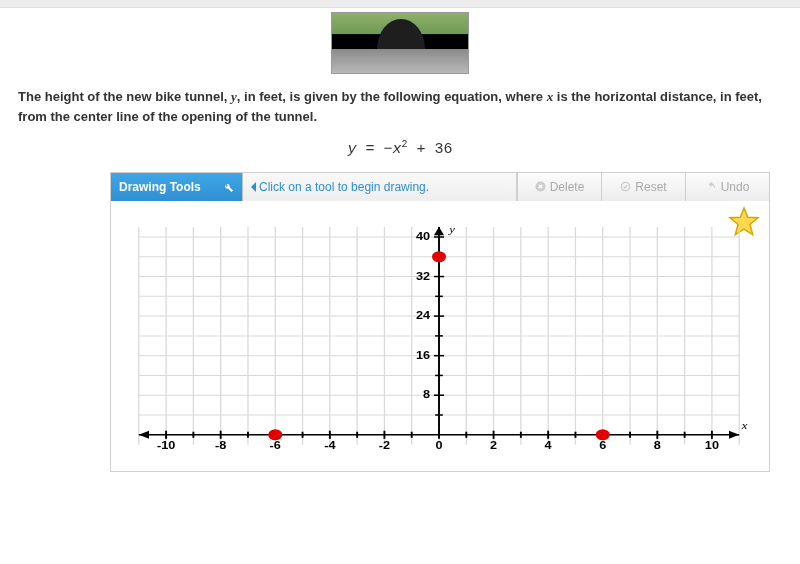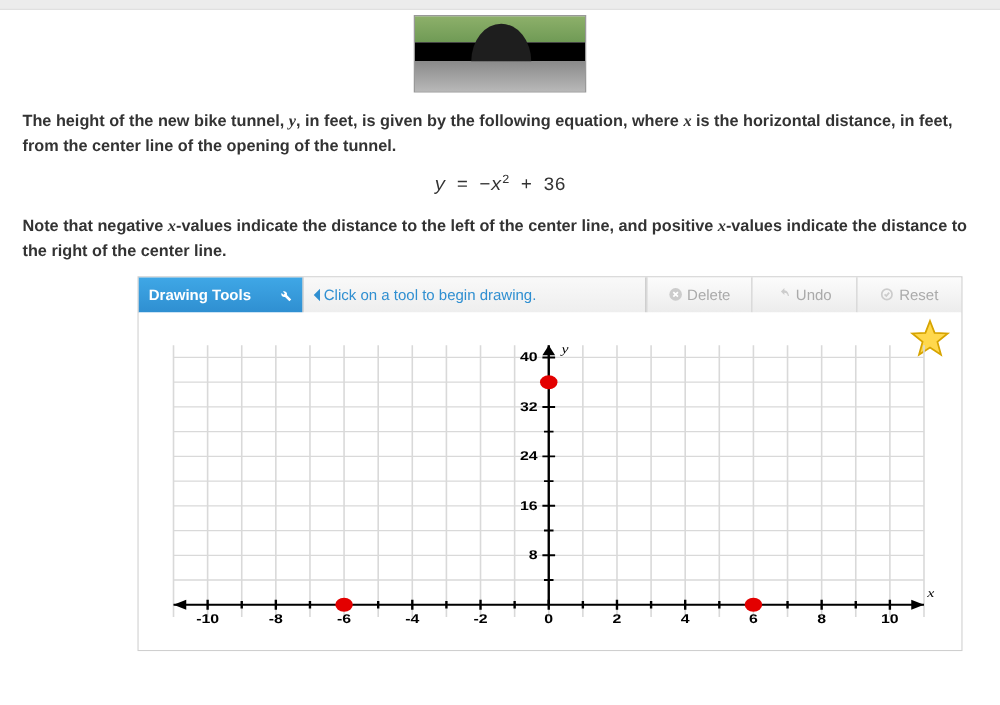--- a/index.html
+++ b/index.html
@@ -142,23 +142,20 @@
   <span class="tunnel-img"></span>
 </div>
 
 <div class="body-text">
   <p>
     <span>The height of the new bike tunnel, </span><em class="var">y</em><span>, in feet, is given by the following equation, where </span><em class="var">x</em><span> is the horizontal distance, in feet, from the center line of the opening of the tunnel.</span>
   </p>
   <div class="equation">
     <span>y</span><span style="font-style:normal"> = </span><span>−x</span><sup>2</sup><span style="font-style:normal"> + 36</span>
   </div>
-  <p>
-    <span>Note that negative </span><em class="var">x</em><span>-values indicate the distance to the left of the center line, and positive </span><em class="var">x</em><span>-values indicate the distance to the right of the center line.</span>
-  </p>
 </div>
 
 <div class="graph-area">
   <div class="toolbar-row">
     <div class="dt-header">
       <span>Drawing Tools</span>
       <svg width="12" height="12" viewBox="0 0 24 24">
           <path d="M22 19l-7-7c.6-1.5.3-3.3-1-4.5C12.5 6 10.3 5.7 8.7 6.5l3 3-2.1 2.1-3-3C5.7 10.3 6 12.5 7.5 14c1.2 1.2 3 1.6 4.5 1l7 7 3-3z"></path>
         </svg>
     </div>
@@ -170,30 +167,30 @@
     </div>
     <div class="tb-btn">
       <svg width="11" height="11" viewBox="0 0 24 24">
           <circle cx="12" cy="12" r="11" fill="#ccc"></circle>
           <path d="M8 8l8 8M16 8l-8 8" stroke="#fff" stroke-width="3"></path>
         </svg>
       <span>Delete</span>
     </div>
     <div class="tb-btn">
       <svg width="11" height="11" viewBox="0 0 24 24">
-          <path d="M12 5V1L6 7l6 6V9c3 0 6 2 6 6h2c0-5-4-10-8-10z" fill="#ccc"></path>
-        </svg>
-      <span>Undo</span>
+          <circle cx="12" cy="12" r="9" fill="none" stroke="#ccc" stroke-width="3"></circle>
+          <path d="M8 12l3 3 5-6" stroke="#ccc" stroke-width="3" fill="none"></path>
+        </svg>
+      <span>Reset</span>
     </div>
     <div class="tb-btn">
       <svg width="11" height="11" viewBox="0 0 24 24">
-          <circle cx="12" cy="12" r="9" fill="none" stroke="#ccc" stroke-width="3"></circle>
-          <path d="M8 12l3 3 5-6" stroke="#ccc" stroke-width="3" fill="none"></path>
-        </svg>
-      <span>Reset</span>
+          <path d="M12 5V1L6 7l6 6V9c3 0 6 2 6 6h2c0-5-4-10-8-10z" fill="#ccc"></path>
+        </svg>
+      <span>Undo</span>
     </div>
   </div>
   <div class="lower-row">
     <div class="graph-panel">
       <svg class="star" viewBox="0 0 24 24">
         <path d="M12 2l2.6 6.7 7.4.3-5.8 4.8 2 7.2L12 17l-6.2 4 2-7.2L2 9l7.4-.3z" fill="#ffd84d" stroke="#d7a400" stroke-width="1"></path>
       </svg>
       <div class="grid-wrap">
         <svg class="grid" viewBox="0 0 500 240" preserveAspectRatio="none" id="grid-svg">
             <line x1="14" y1="6" x2="14" y2="220" class="gl"></line>

